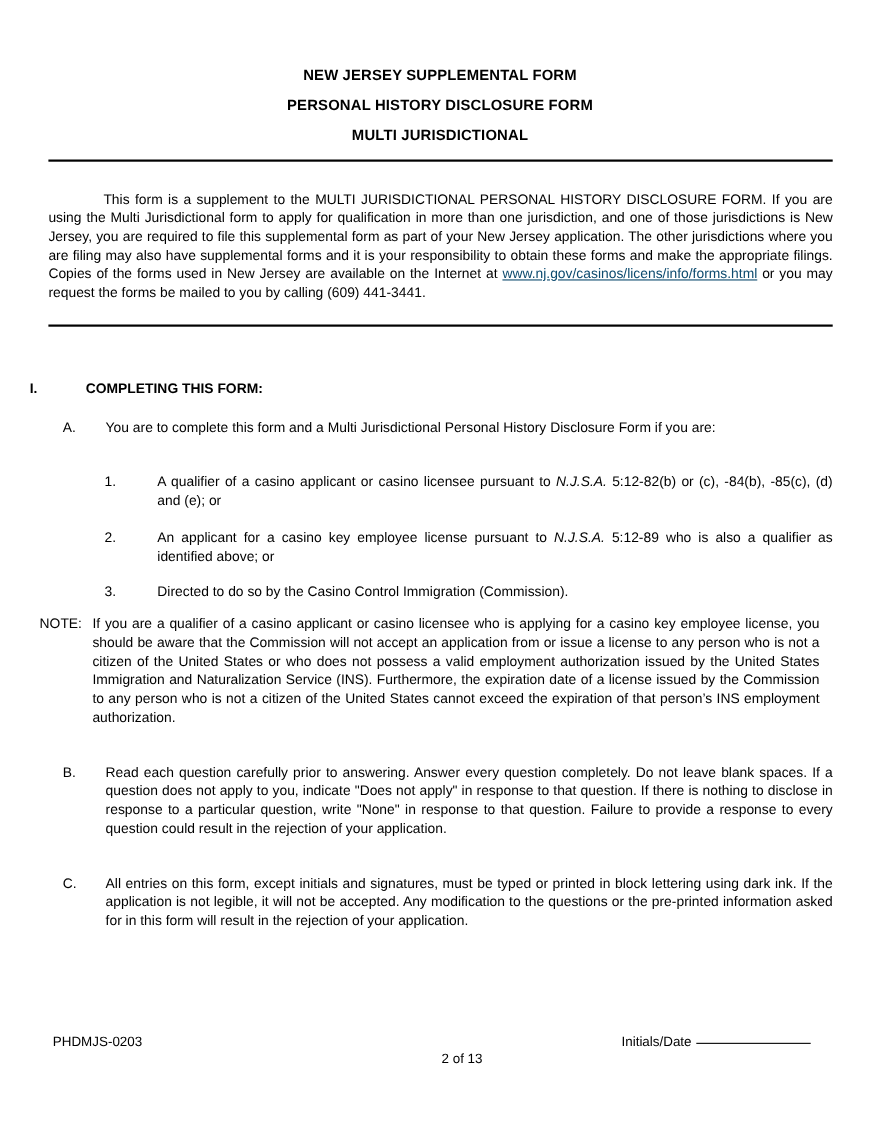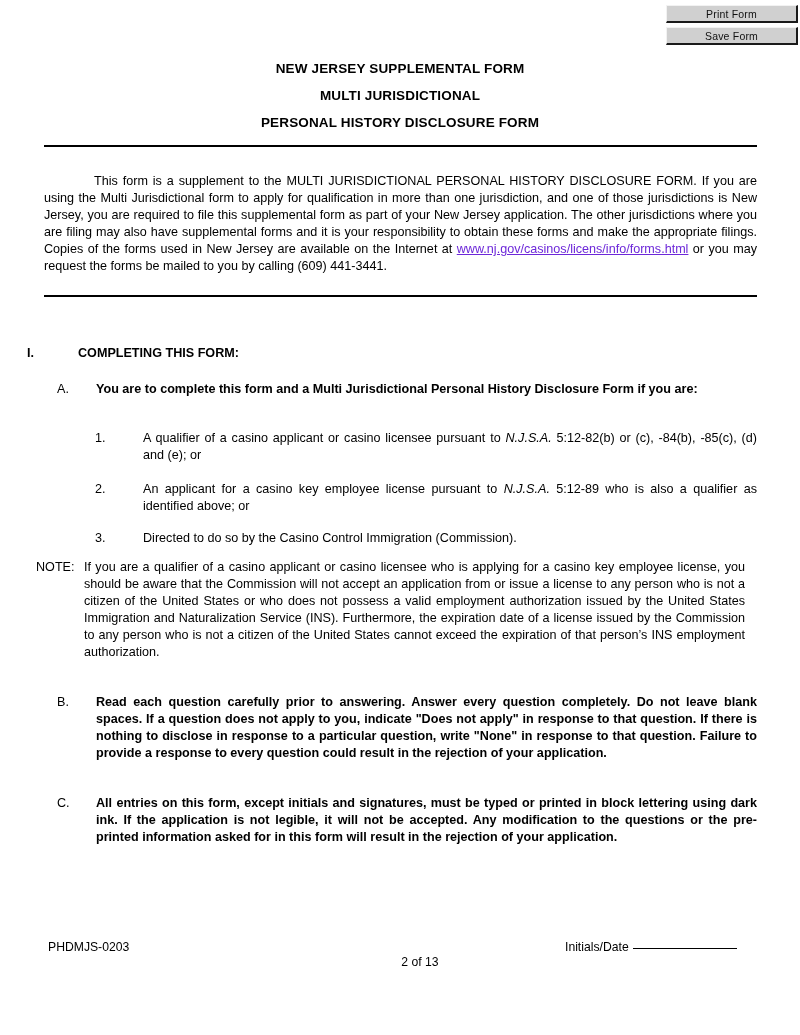--- a/index.html
+++ b/index.html
@@ -80,21 +80,21 @@
     position: absolute;
     top: 160px;
     left: 44px;
     width: 713px;
     font-size: 12.6px;
     line-height: 17.1px;
     text-align: justify;
     text-indent: 50px;
   }
   .intro a.link {
-    color: #6d28d9;
+    color: #0c4a6e;
     text-decoration: underline;
   }
 
   .instructions-head {
     position: absolute;
     top: 311px;
     left: 0;
     width: 800px;
     text-align: center;
     font-size: 15px;
@@ -126,21 +126,20 @@
   .lettered .marker {
     position: absolute;
     left: 0;
     top: 0;
     width: 39px;
     text-align: left;
   }
   .lettered .body {
     margin-left: 39px;
     text-align: justify;
-    font-weight: bold;
   }
 
   .numbered {
     position: absolute;
     left: 95px;
     width: 662px;
     font-size: 12.6px;
     line-height: 17.1px;
   }
   .numbered .marker {
@@ -211,29 +210,25 @@
     border-bottom: 1px solid #000;
     margin-left: 4px;
     vertical-align: 2px;
   }
 </style>
 </head>
 <body>
 
 <div class="page">
 
-  <div class="form-buttons">
-    <button class="form-btn">Print Form</button>
-    <button class="form-btn">Save Form</button>
-  </div>
 
   <div class="title-block">
     <div class="title-line">NEW JERSEY SUPPLEMENTAL FORM</div>
+    <div class="title-line">PERSONAL HISTORY DISCLOSURE FORM</div>
     <div class="title-line">MULTI JURISDICTIONAL</div>
-    <div class="title-line">PERSONAL HISTORY DISCLOSURE FORM</div>
   </div>
 
   <div class="hrule top"></div>
 
   <p class="intro"><span>This form is a supplement to the MULTI JURISDICTIONAL PERSONAL HISTORY DISCLOSURE FORM.  If you are using the Multi Jurisdictional form to apply for qualification in more than one jurisdiction, and one of those jurisdictions is New Jersey, you are required to file this supplemental form as part of your New Jersey application.   The other jurisdictions where you are filing may also have supplemental forms and it is your responsibility to obtain these forms and make the appropriate filings.  Copies of the forms used in New Jersey are available on the Internet at </span><a class="link" href="#">www.nj.gov/casinos/licens/info/forms.html</a><span> or you may request the forms be mailed to you by calling (609) 441-3441.</span></p>
 
   <div class="hrule mid"></div>
 
 
   <div class="roman-row">

